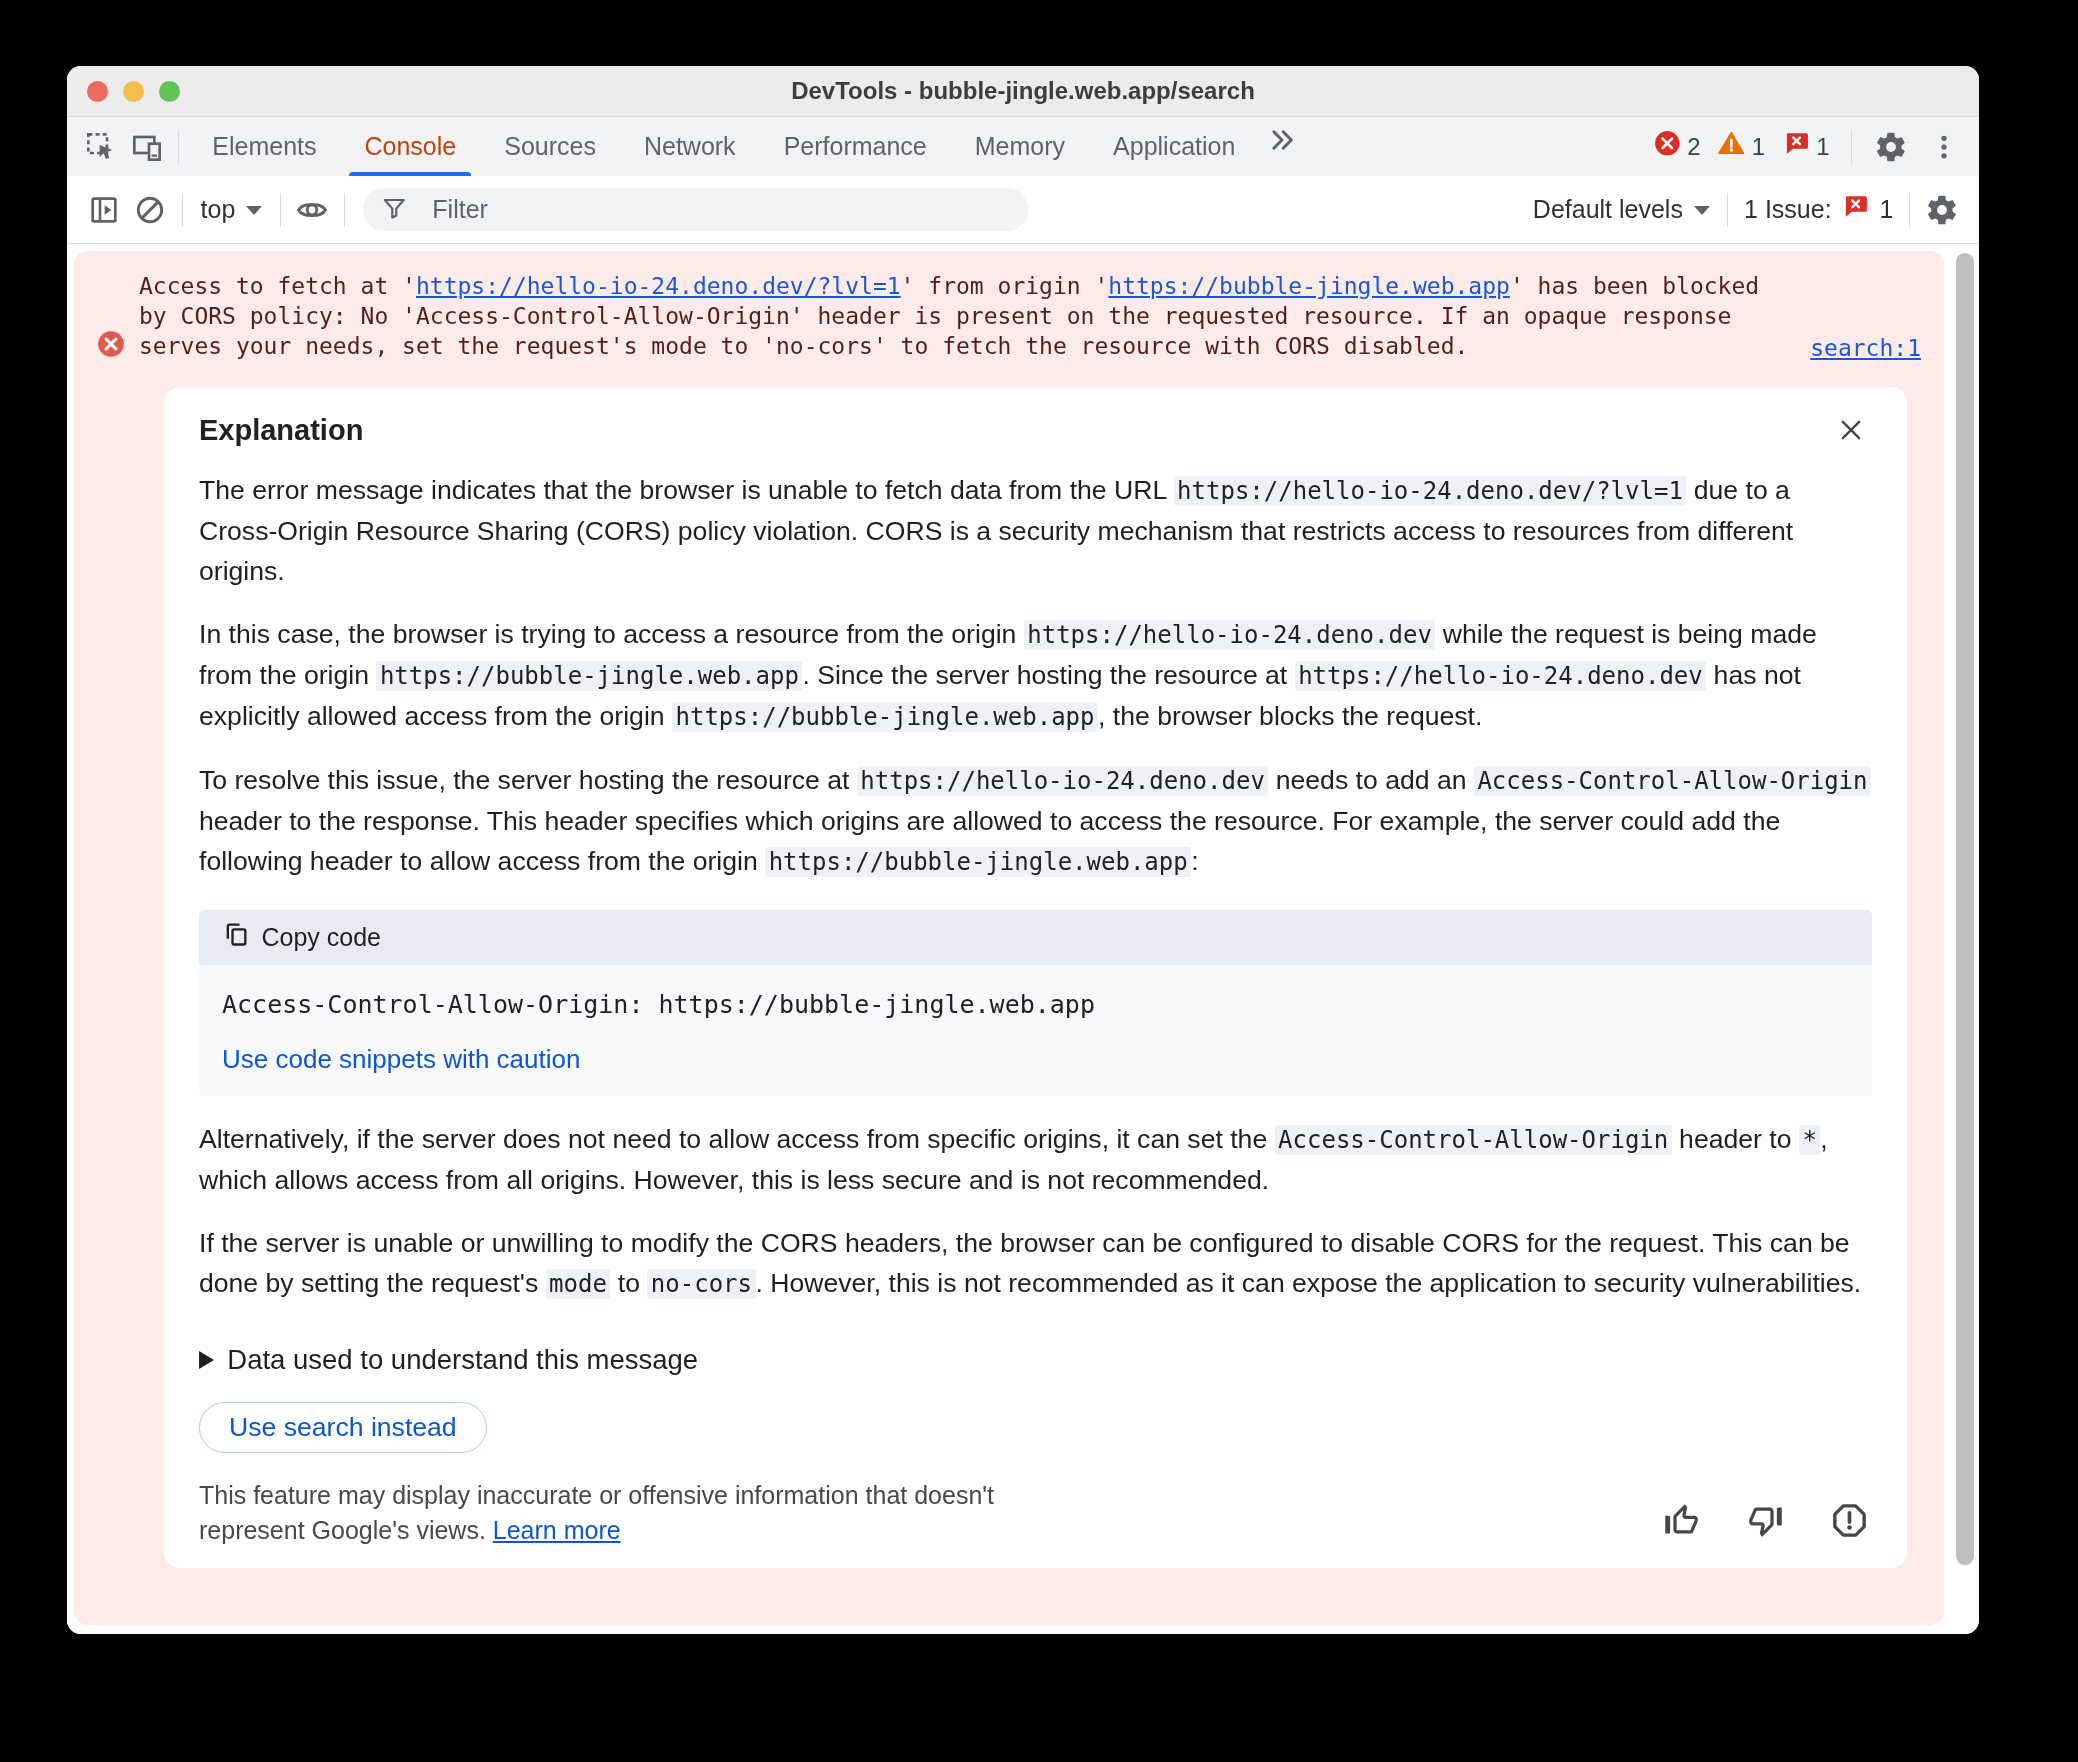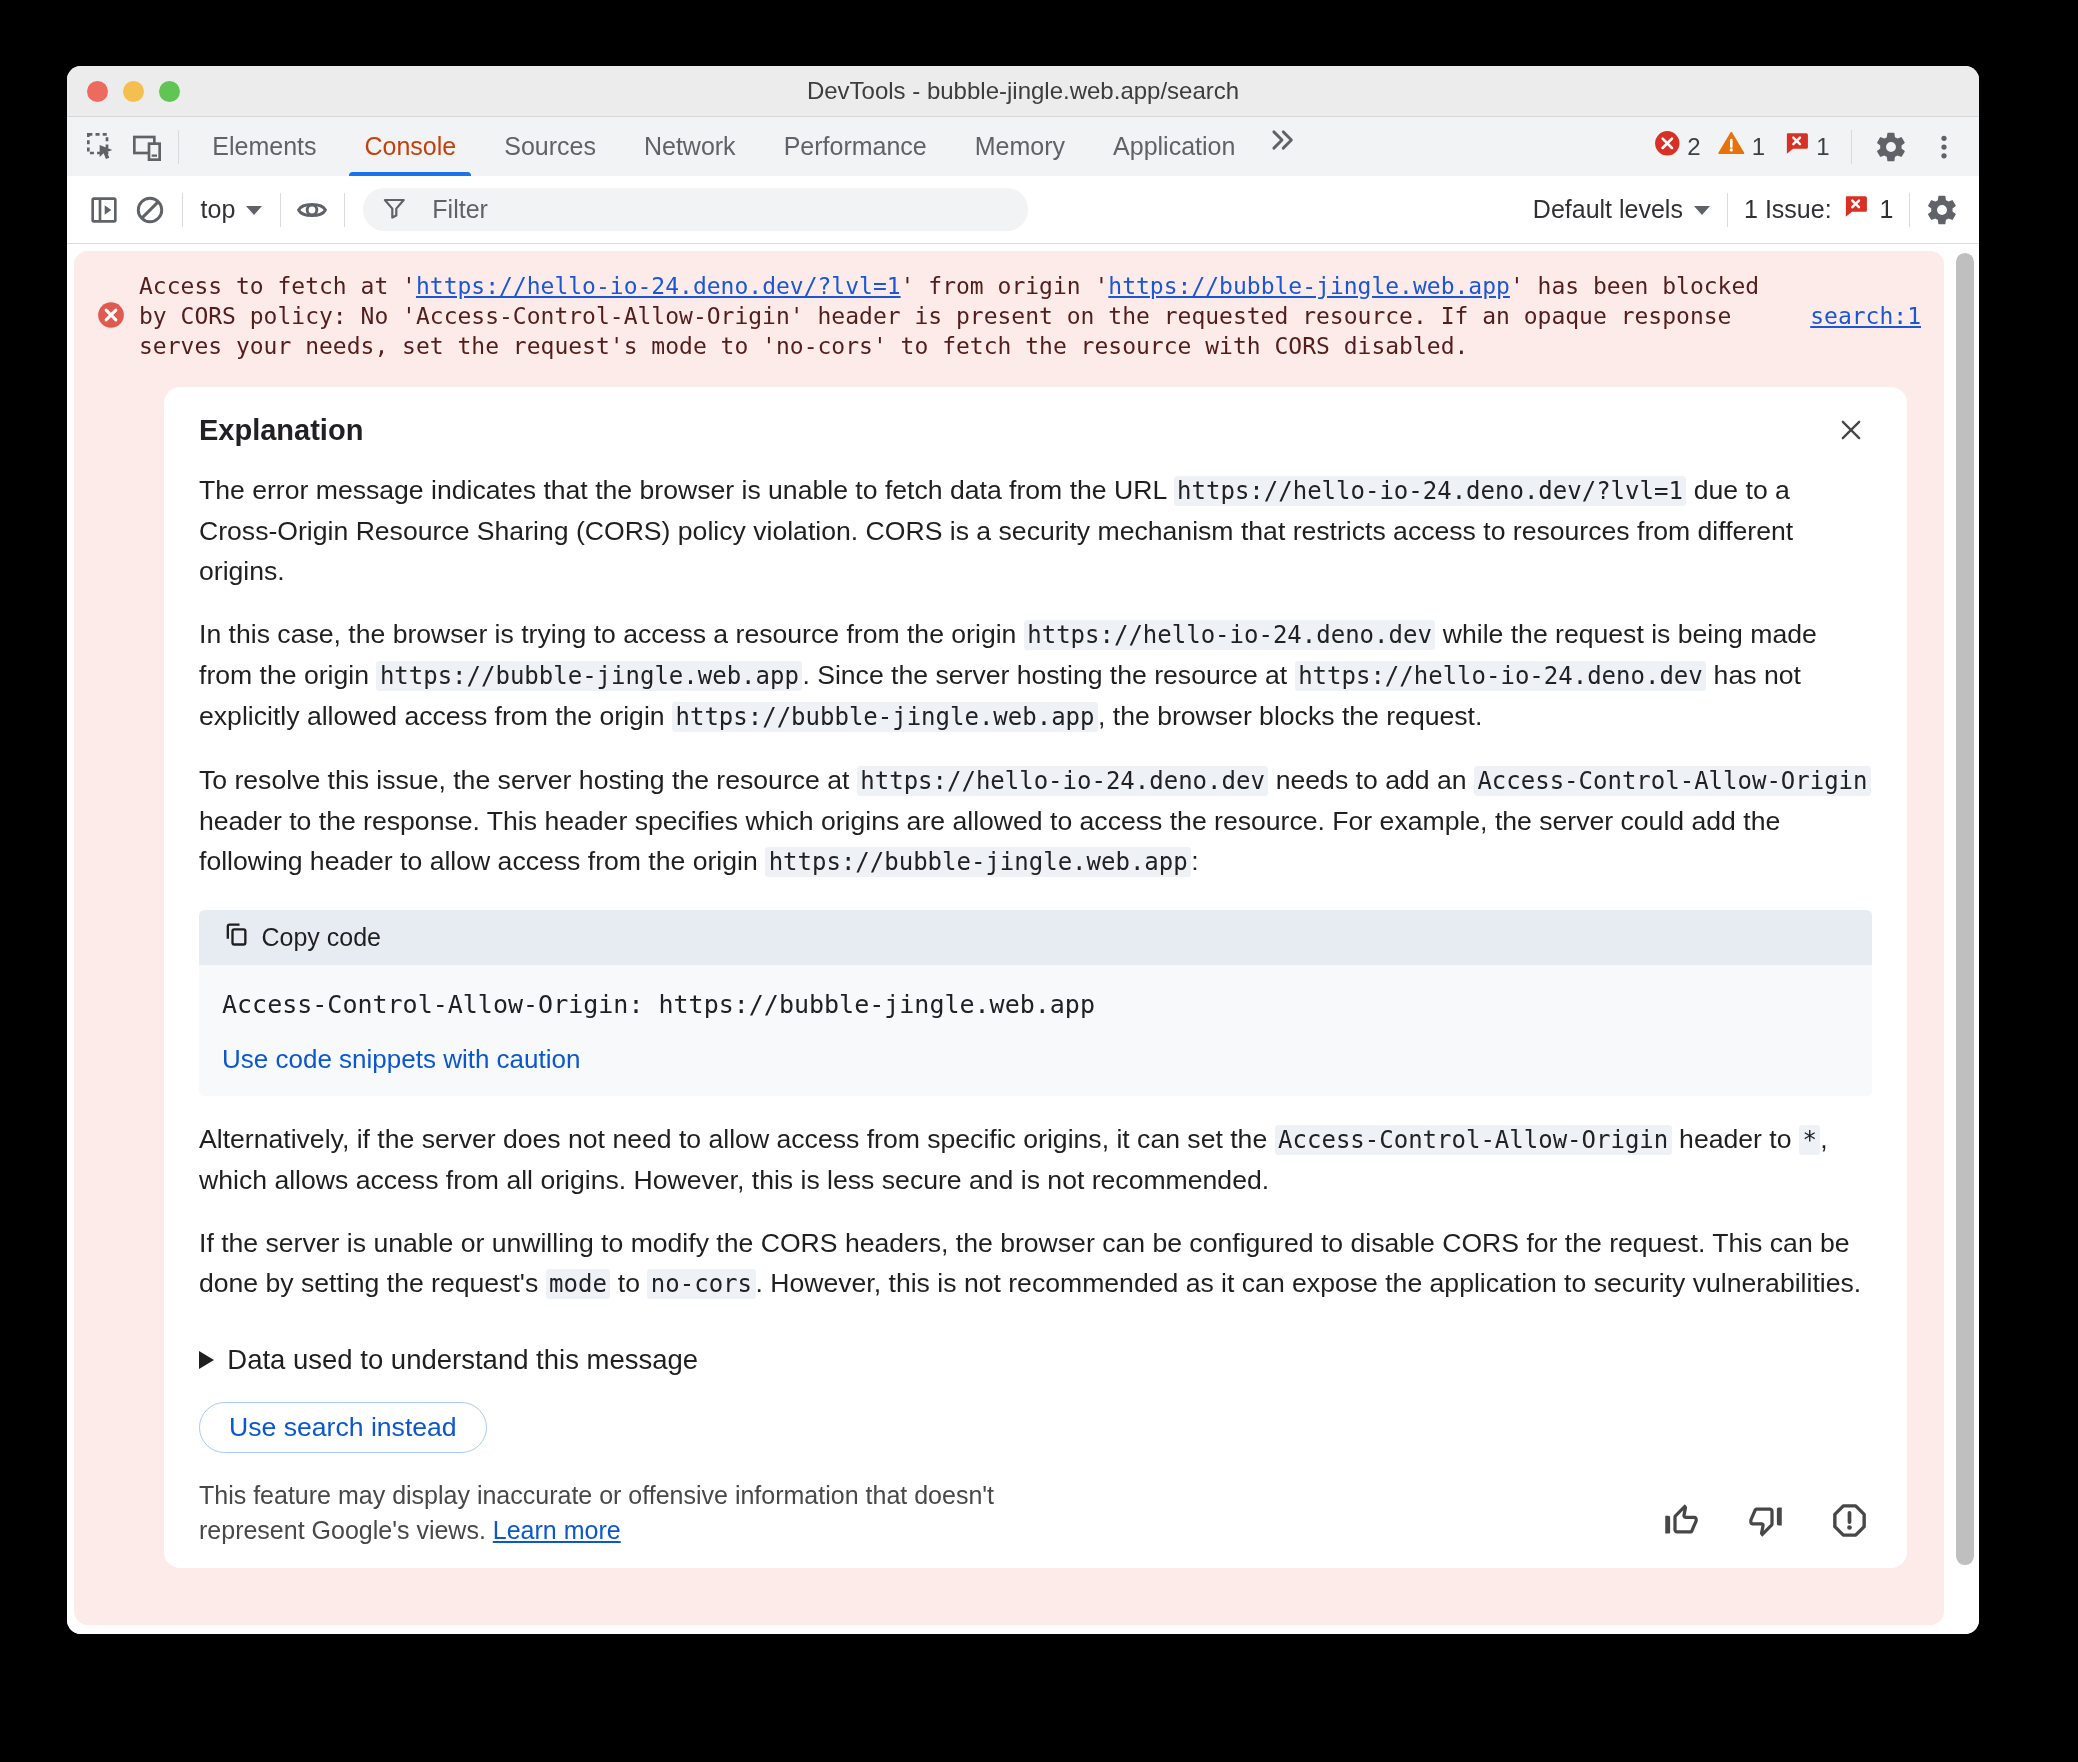--- a/index.html
+++ b/index.html
@@ -9,21 +9,21 @@
             background: #fff; border-radius: 14px; overflow: hidden; display: flex; flex-direction: column;
             box-shadow: 0 17.7px 53px rgba(0,0,0,.6); }
 
   
   .titlebar { height: 51px; background: #ececec; border-bottom: 0.9px solid #d8d8d8;
               display: flex; align-items: center; position: relative; flex: none; }
   .traffic { display: flex; gap: 15px; padding-left: 20.4px; }
   .tl { width: 21px; height: 21px; border-radius: 50%; }
   .tl.red { background: #ed6a5e; } .tl.yellow { background: #f4bf4f; } .tl.green { background: #61c554; }
   .win-title { position: absolute; left: 0; right: 0; text-align: center; font-size: 24px;
-               font-weight: 400; color: #3d3d3d; pointer-events: none; }
+               font-weight: 700; color: #3d3d3d; pointer-events: none; }
 
   
   .tabbar { height: 59px; background: #f1f3f4; display: flex; align-items: center; padding: 0 12.4px 0 10.6px; flex: none; }
   .icon-btn { width: 46px; height: 46px; display: flex; align-items: center; justify-content: center; flex: none; border-radius: 3.5px; }
   .icon-btn svg { display: block; }
   .vsep { width: 0.9px; height: 34px; background: #d8dade; margin: 0 8.9px; flex: none; }
   .tabs { display: flex; height: 100%; align-items: stretch; }
   .tab { display: flex; align-items: center; padding: 0 24px; font-size: 25px; color: #5f6368; position: relative; white-space: nowrap; }
   .tab.active { color: #c2410c; }
   .tab.active::after { content: ""; position: absolute; left: 8.9px; right: 8.9px; bottom: 0; height: 4.4px;
@@ -45,21 +45,21 @@
   .ct-right { margin-left: auto; display: flex; align-items: center; }
   .issue-group { display: flex; align-items: center; gap: 10.6px; font-size: 25px; color: #303134; padding: 0 7px; white-space: nowrap; }
 
   
   .console-body { flex: 1; background: #fff; position: relative; overflow: hidden; }
   .scroll-thumb { position: absolute; right: 5.3px; top: 8.9px; width: 17.7px; height: 1312px;
                   background: #bfbfbf; border-radius: 8.9px; }
 
   .error-block { position: absolute; left: 7px; top: 7px; right: 35px; bottom: 8.9px;
                  background: #fcebe8; border-radius: 14px; padding: 19.5px 23px; overflow: hidden; }
-  .error-row { display: flex; align-items: center; gap: 14px; }
+  .error-row { display: flex; align-items: flex-end; gap: 14px; }
   .err-icon { flex: none; margin-top: 2.7px; }
   .err-msg { flex: 1; font-family: "DejaVu Sans Mono", monospace; font-size: 23px; line-height: 30px; color: #541d1d; }
   .rich-link { color: #1a56d6; text-decoration: underline; cursor: pointer; }
   .src-link { flex: none; margin-left: 19.5px; font-family: "DejaVu Sans Mono", monospace; font-size: 23px;
               color: #1a56d6; text-decoration: underline; cursor: pointer; }
 
   
   .card { margin: 26.6px 14px 0 67px; background: #fff; border-radius: 16px;
           padding: 26.6px 35px 19.5px 35px; position: relative; }
   .card-title { font-size: 29px; font-weight: 700; color: #202124; }

